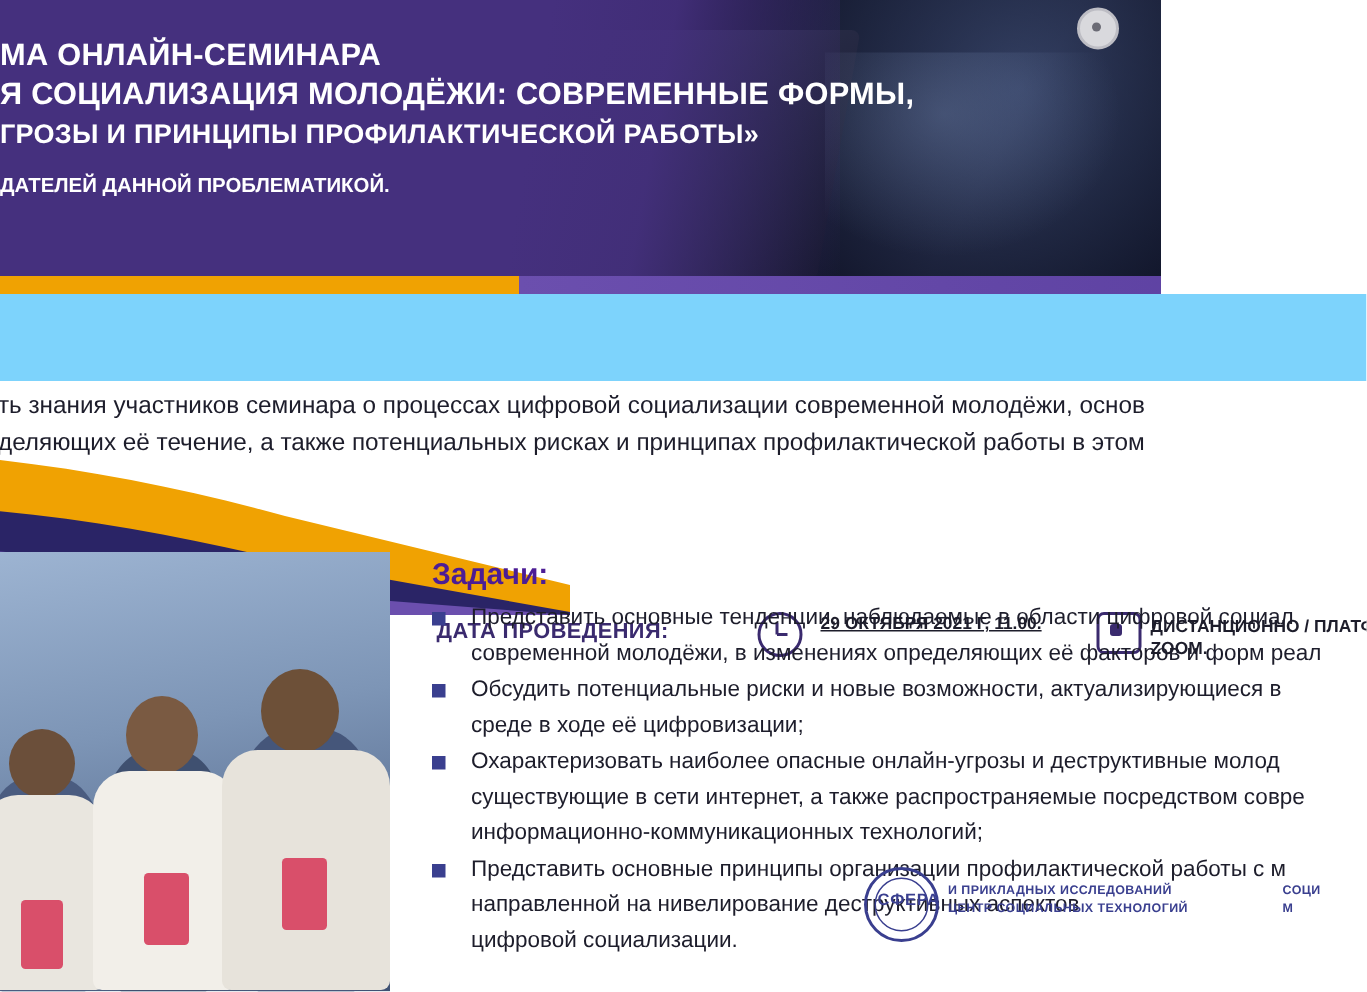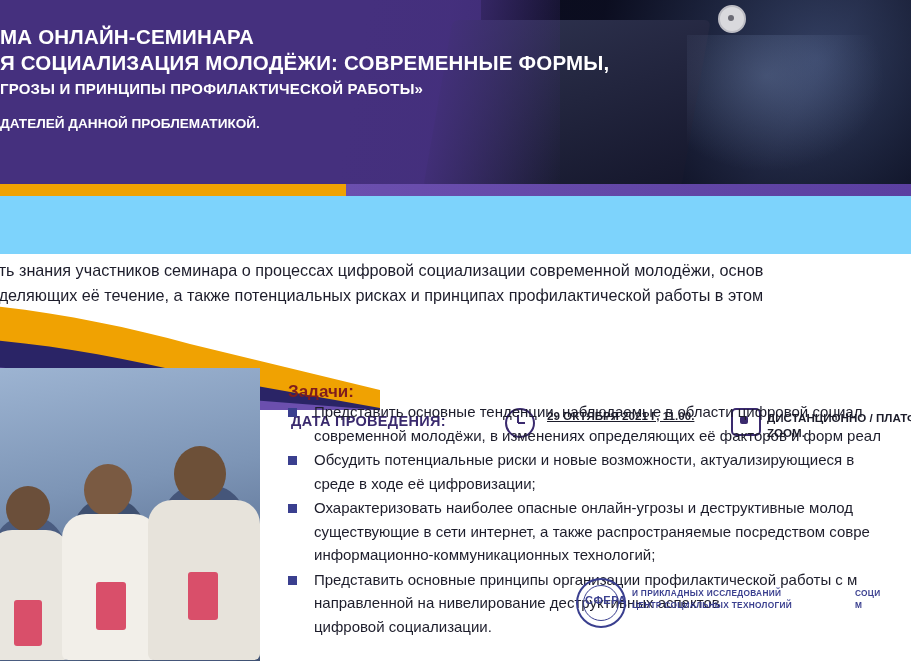--- a/index.html
+++ b/index.html
@@ -4,21 +4,21 @@
 <style>
   html,body{margin:0;padding:0;}
   body{
     width:911px;height:661px;overflow:hidden;
     background:#ffffff;
     font-family:"Liberation Sans", sans-serif;
     position:relative;
   }
   
   .header{
-    position:absolute;left:0;top:0;width:911px;height:196px;
+    position:absolute;left:0;top:0;width:774px;height:196px;
     background:#3a2a6e;
     overflow:hidden;
   }
   .header-photo{
     position:absolute;right:0;top:0;width:430px;height:196px;
     background:
       radial-gradient(circle at 78% 30%, rgba(60,80,120,.55) 0%, rgba(10,12,30,.9) 60%),
       linear-gradient(120deg,#121428 0%,#1d2038 40%,#2a2d4a 70%,#0d0f20 100%);
   }
   .header-photo:before{
@@ -40,21 +40,21 @@
     color:#ffffff;
     padding-left:0;
   }
   .h-line{
     font-weight:bold;
     letter-spacing:.2px;
     text-transform:uppercase;
   }
   .h1{font-size:20.5px;line-height:26px;}
   .h2{font-size:20.5px;line-height:26px;}
-  .h3{font-size:15px;line-height:26px;}
+  .h3{font-size:18px;line-height:26px;}
   .h-sub{
     margin-top:12px;
     font-size:13.6px;line-height:19.5px;font-weight:bold;
     text-transform:uppercase;
   }
   .h-sub .last{text-transform:none;}
   .header-bottom-bar{
     position:absolute;left:0;bottom:0;width:911px;height:12px;
     background:linear-gradient(90deg,#f0a202 0%,#f0a202 38%,#6b4fae 38%,#5b3fa0 100%);
   }
@@ -124,21 +124,21 @@
     background:linear-gradient(170deg,#9db4d2 0%,#7d95b6 40%,#5a6f92 75%,#3f5173 100%);
   }
   .ppl{position:absolute;border-radius:40% 40% 35% 35%;}
   .p-head{position:absolute;border-radius:50%;}
   .shirt{position:absolute;border-radius:24px 24px 6px 6px;}
   .phone{position:absolute;background:#d94f6a;border-radius:3px;}
 
   
   .tasks-title{
     position:absolute;left:288px;top:372px;
-    font-size:17px;font-weight:bold;color:#7f1d1d;margin-top:10px;
+    font-size:20px;font-weight:bold;color:#4c1d95;
   }
   .tasks{
     position:absolute;left:288px;top:400px;width:640px;
     font-size:15px;line-height:23.5px;color:#1d1d2b;
   }
   .task{position:relative;margin-bottom:1px;padding-left:26px;}
   .task .bullet{
     position:absolute;left:0;top:8px;width:9px;height:9px;background:#3a3f8f;
   }
   .task p{margin:0;}

